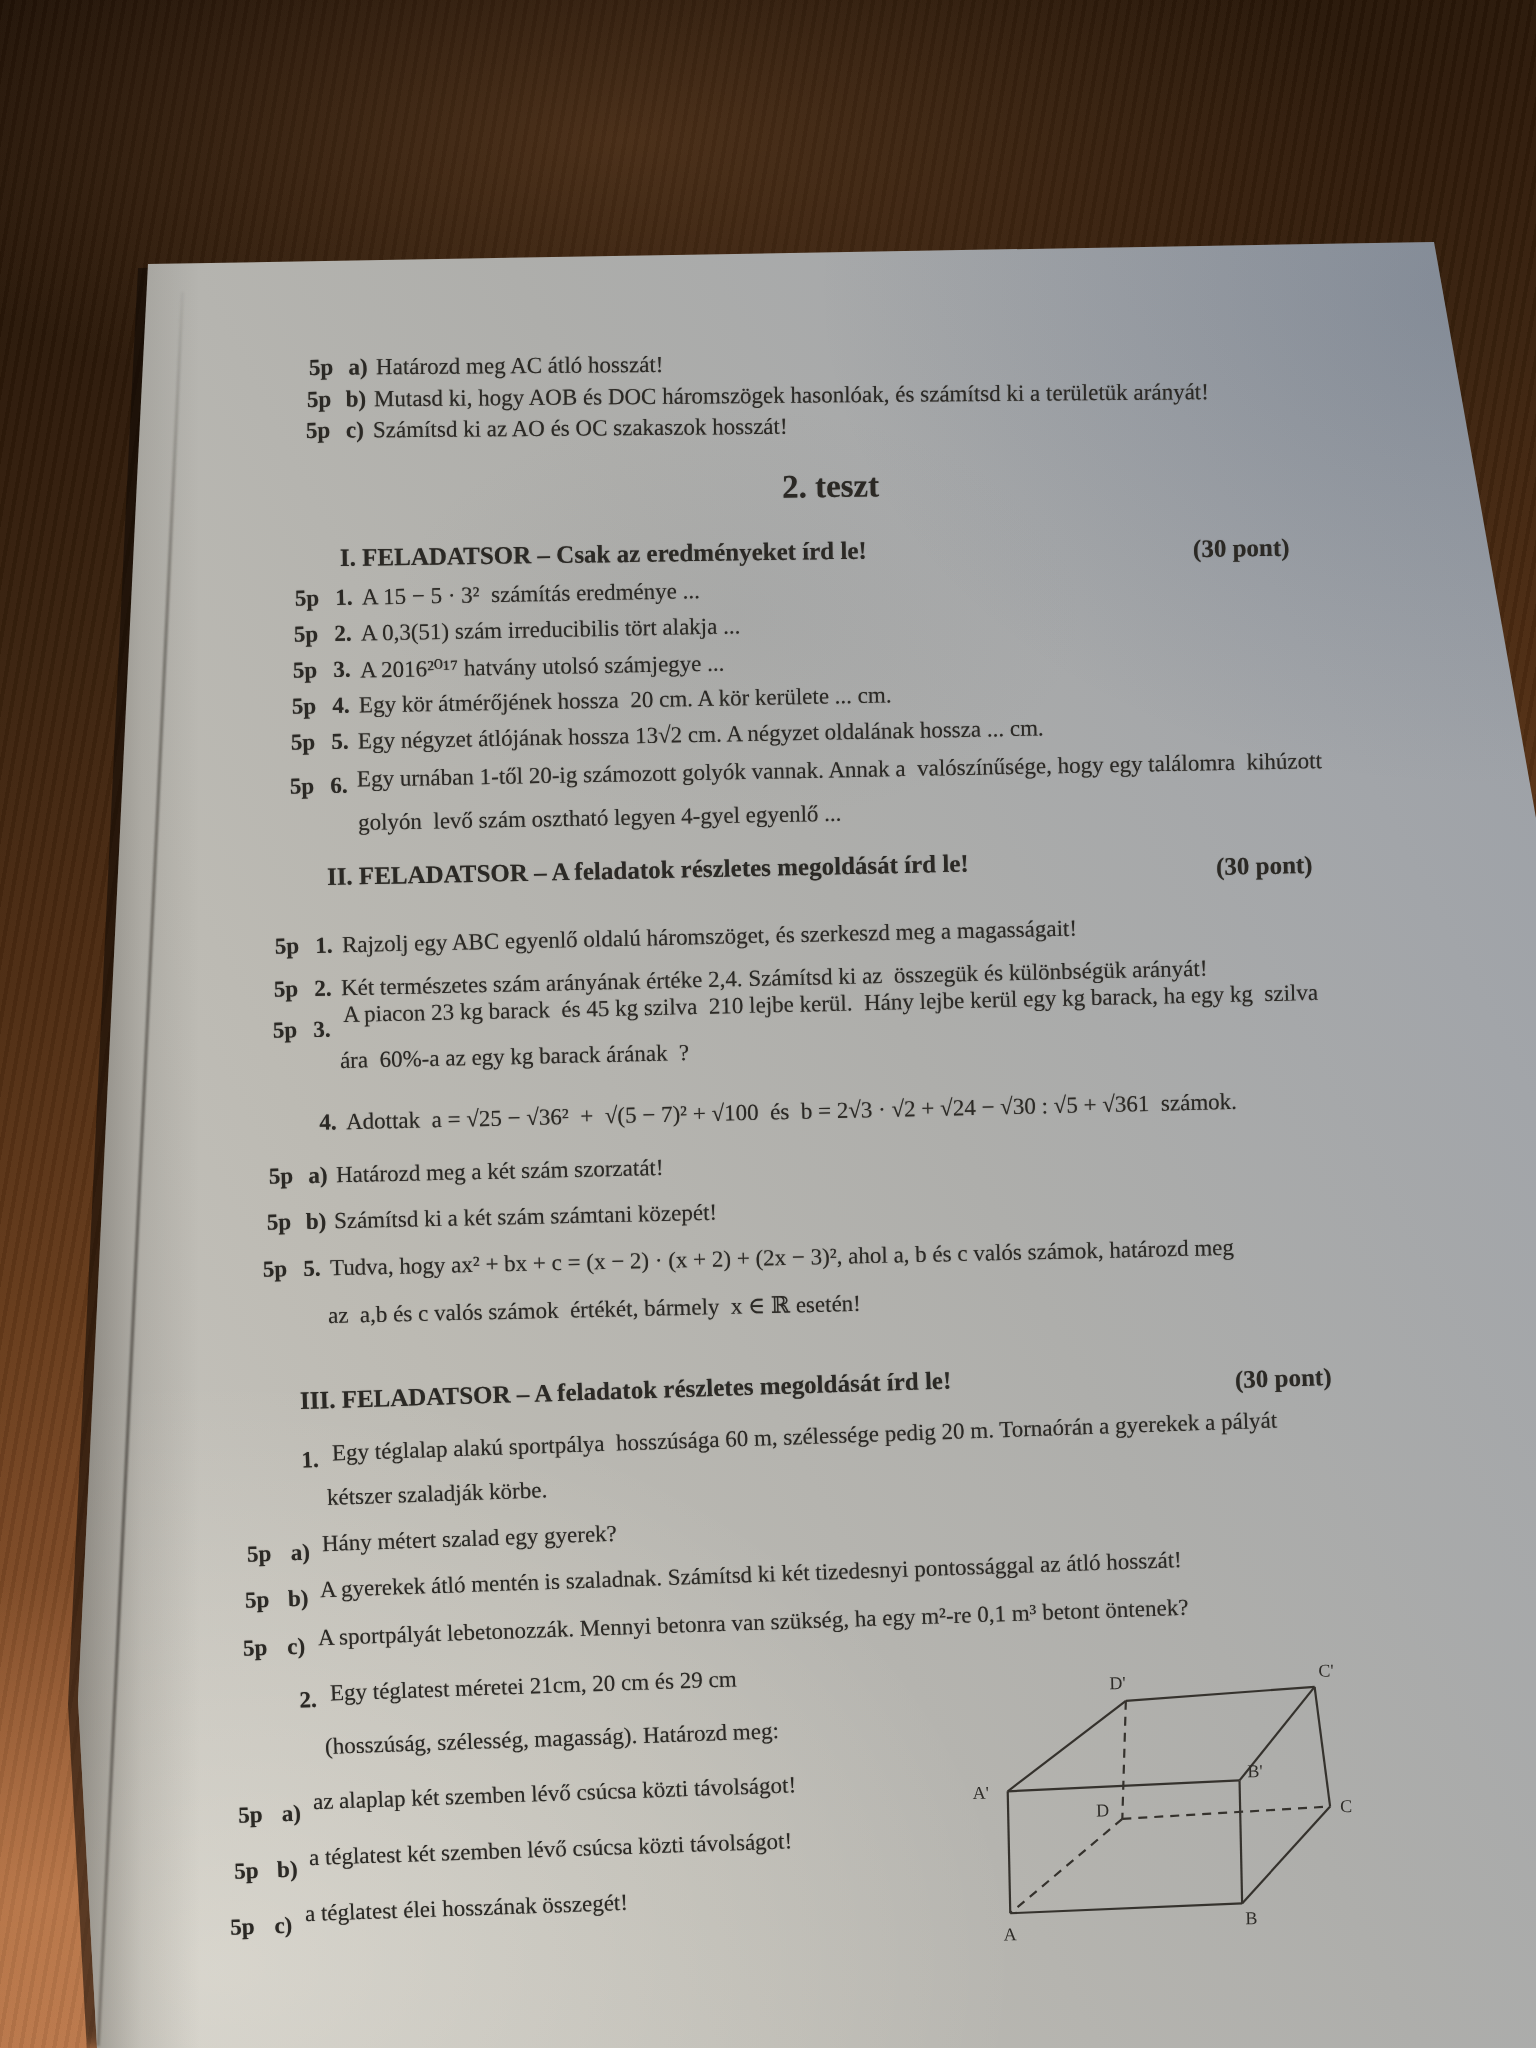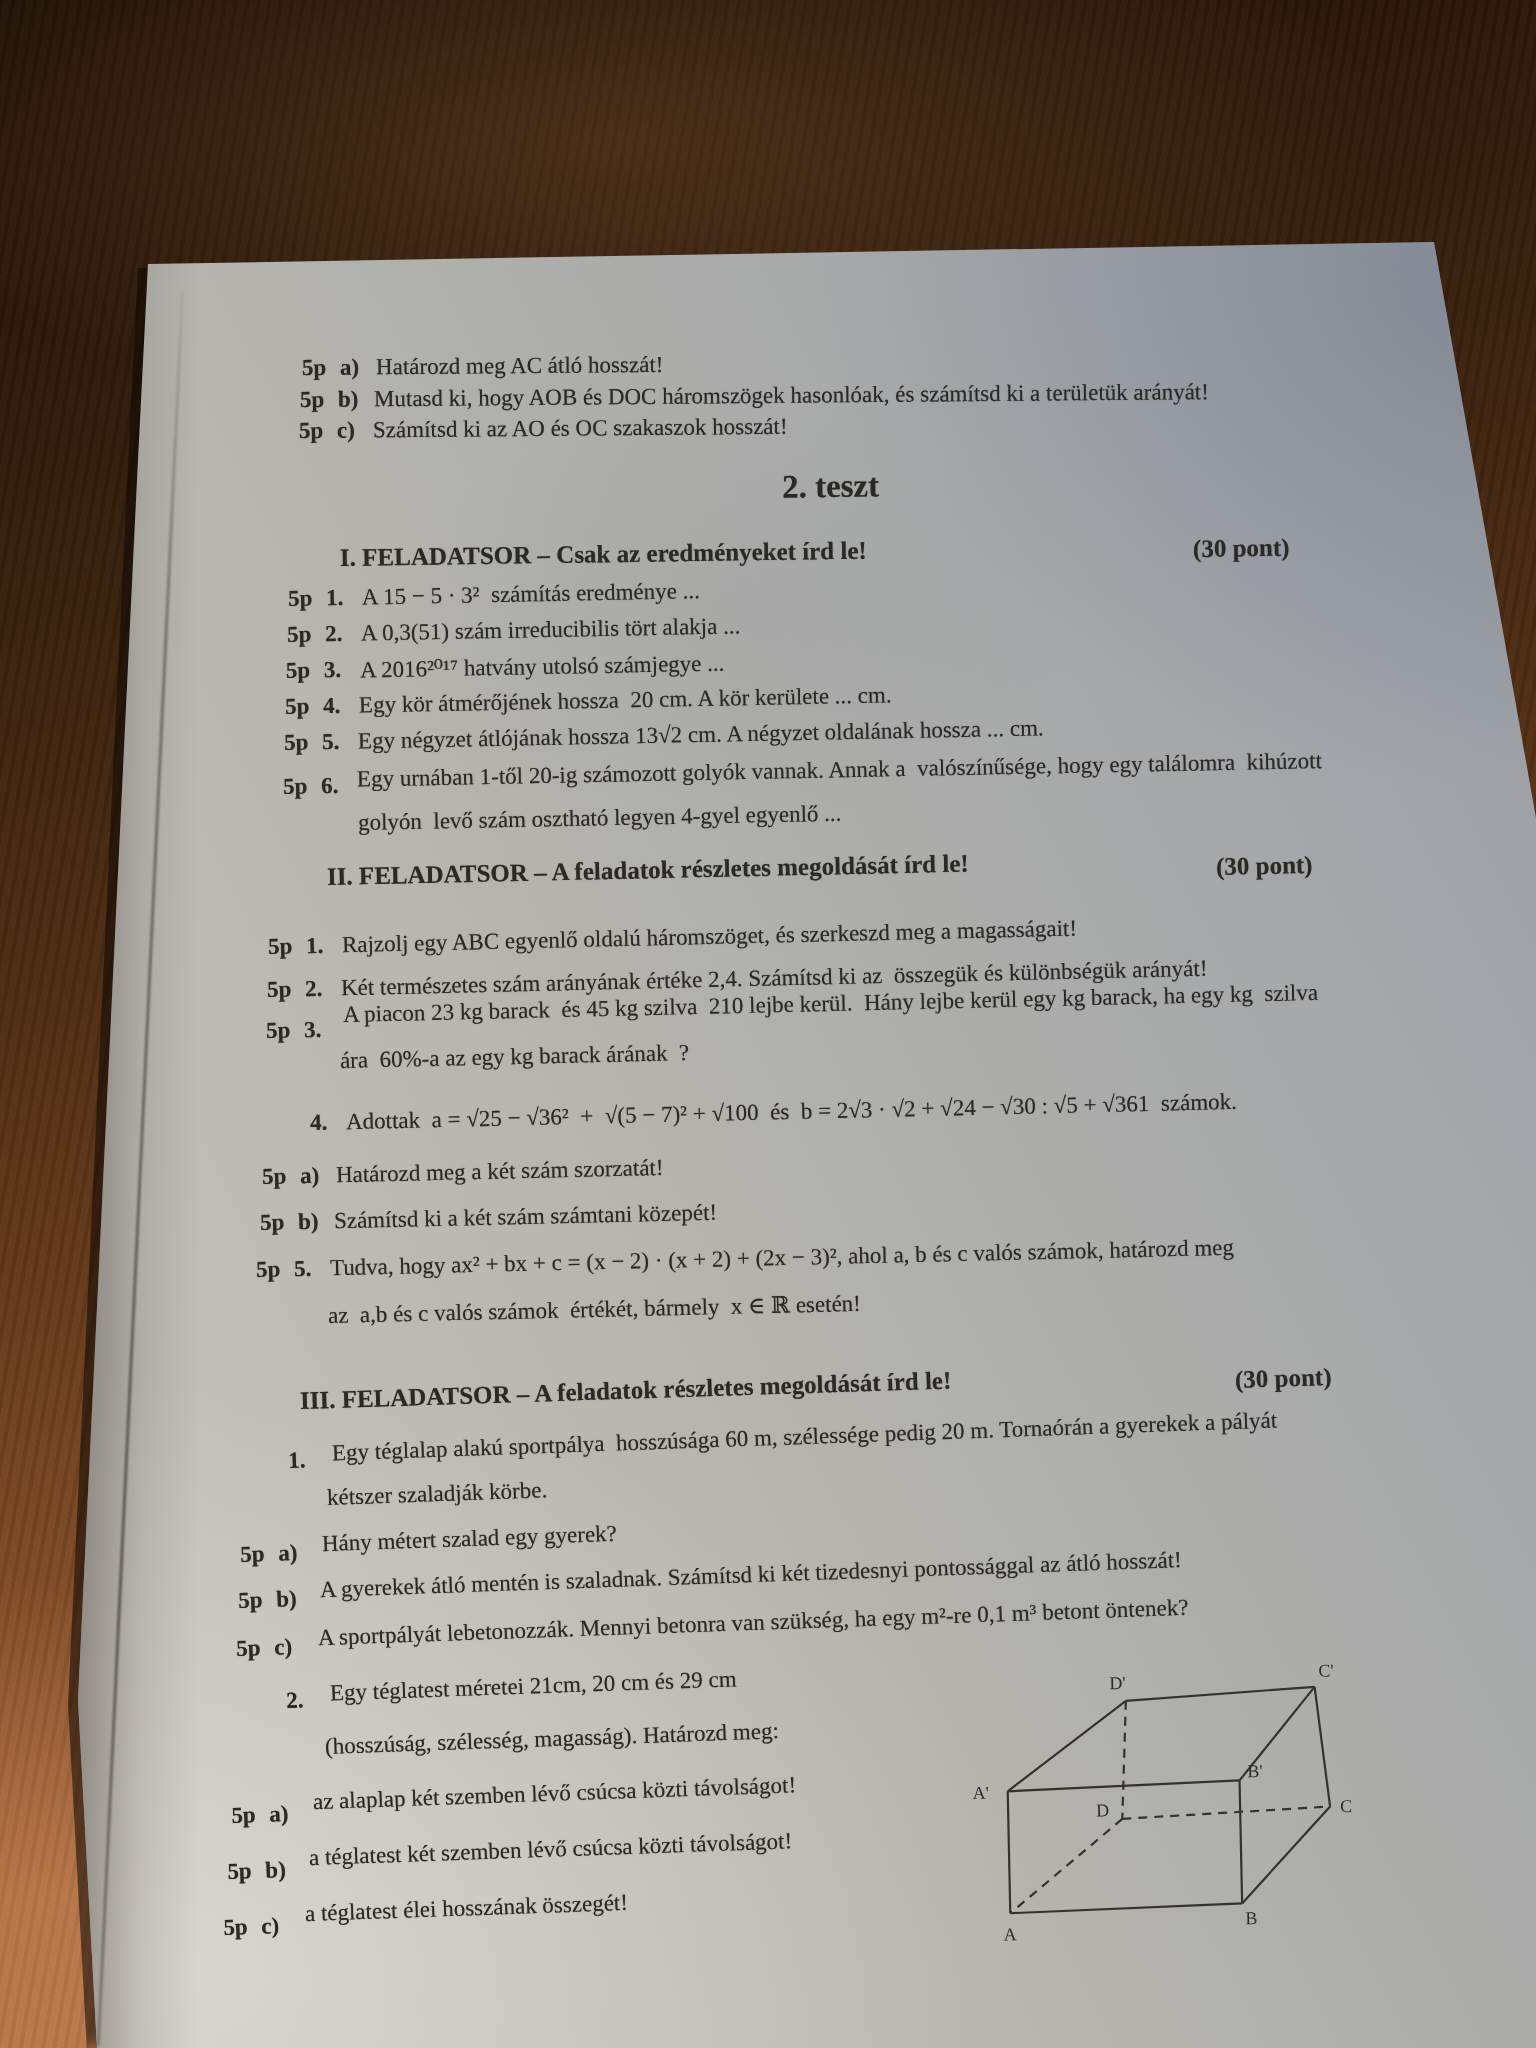--- a/index.html
+++ b/index.html
@@ -2,21 +2,21 @@
 <html><head>
 <meta charset="utf-8">
 <style>
   html,body{margin:0;padding:0;background:#1d1006;}
   #canvas{position:relative;width:1536px;height:2048px;overflow:hidden;
     background:
       radial-gradient(1100px 420px at 620px 140px, rgba(188,126,76,0.22), transparent 70%),
       radial-gradient(900px 500px at 40px 1900px, rgba(255,180,120,0.25), transparent 65%),
       repeating-linear-gradient(100deg, rgba(0,0,0,0.07) 0 4px, rgba(255,255,255,0.02) 4px 11px),
       linear-gradient(168deg,#1f1106 0%,#2a1809 14%,#3a220e 28%,#4e2c12 42%,#653a1a 55%,#7e4a26 67%,#9a5d35 78%,#b37146 88%,#c58352 96%,#cb8a57 100%);
-    font-family:"Liberation Serif","DejaVu Serif",serif;}
+    font-family:"Liberation Serif","DejaVu Serif",serif;text-align:center;}
   #paper-shadow{position:absolute;left:-10px;top:4px;width:1546px;height:2044px;
     background:rgba(12,7,3,0.55);filter:blur(9px);
     clip-path:polygon(148px 264px,1434px 242px,1536px 818px,1536px 2048px,97px 2048px,78px 1700px,137px 480px);}
   #paper{position:absolute;left:0;top:0;width:1536px;height:2048px;
     clip-path:polygon(148px 264px,1434px 242px,1536px 818px,1536px 2048px,97px 2048px,78px 1700px,137px 480px);
     background:
       radial-gradient(1300px 950px at 14% 96%, rgba(255,252,240,0.32), transparent 62%),
       radial-gradient(1000px 760px at 96% 14%, rgba(38,58,88,0.20), transparent 66%),
       radial-gradient(500px 300px at 48% 30%, rgba(120,125,135,0.10), transparent 70%),
       linear-gradient(63deg,#cac7c0 0%,#bcbab3 30%,#aeaeab 55%,#a2a5a9 78%,#959ba4 100%);}

